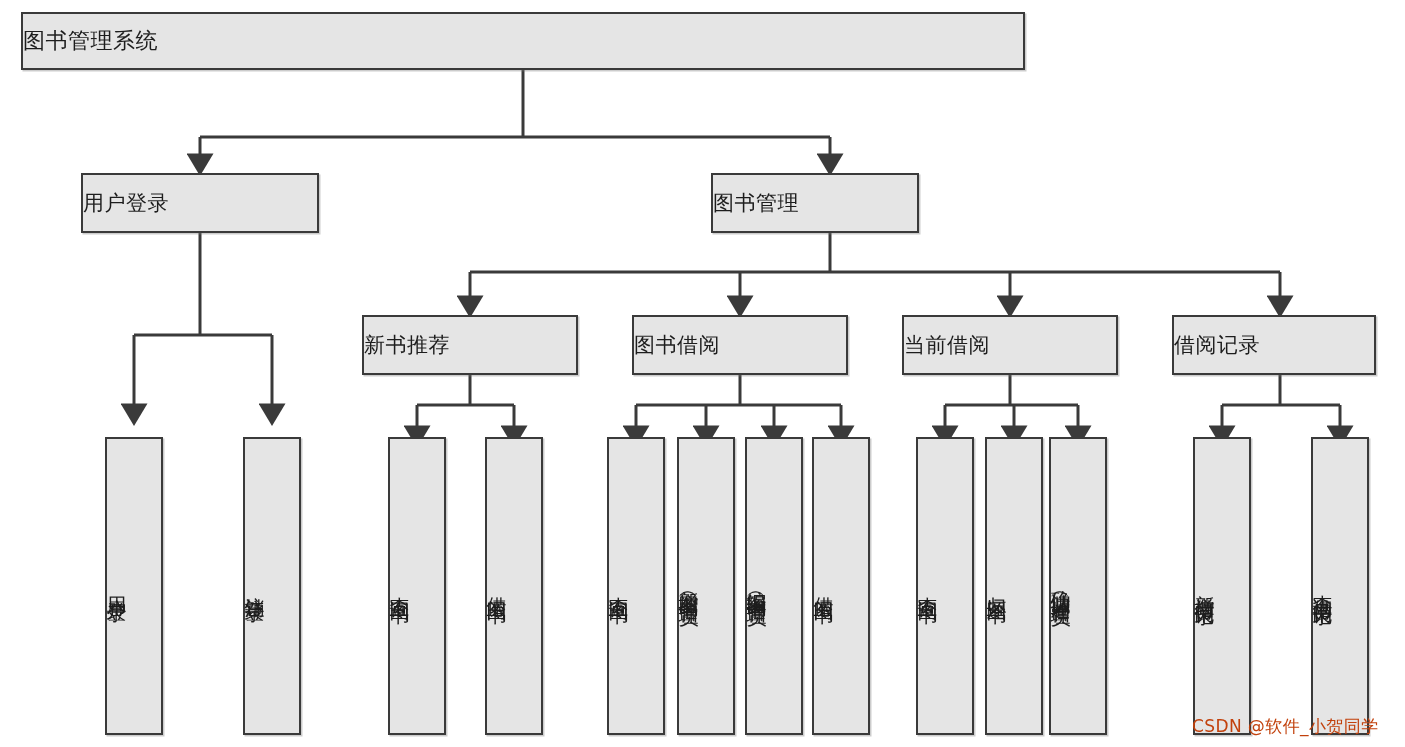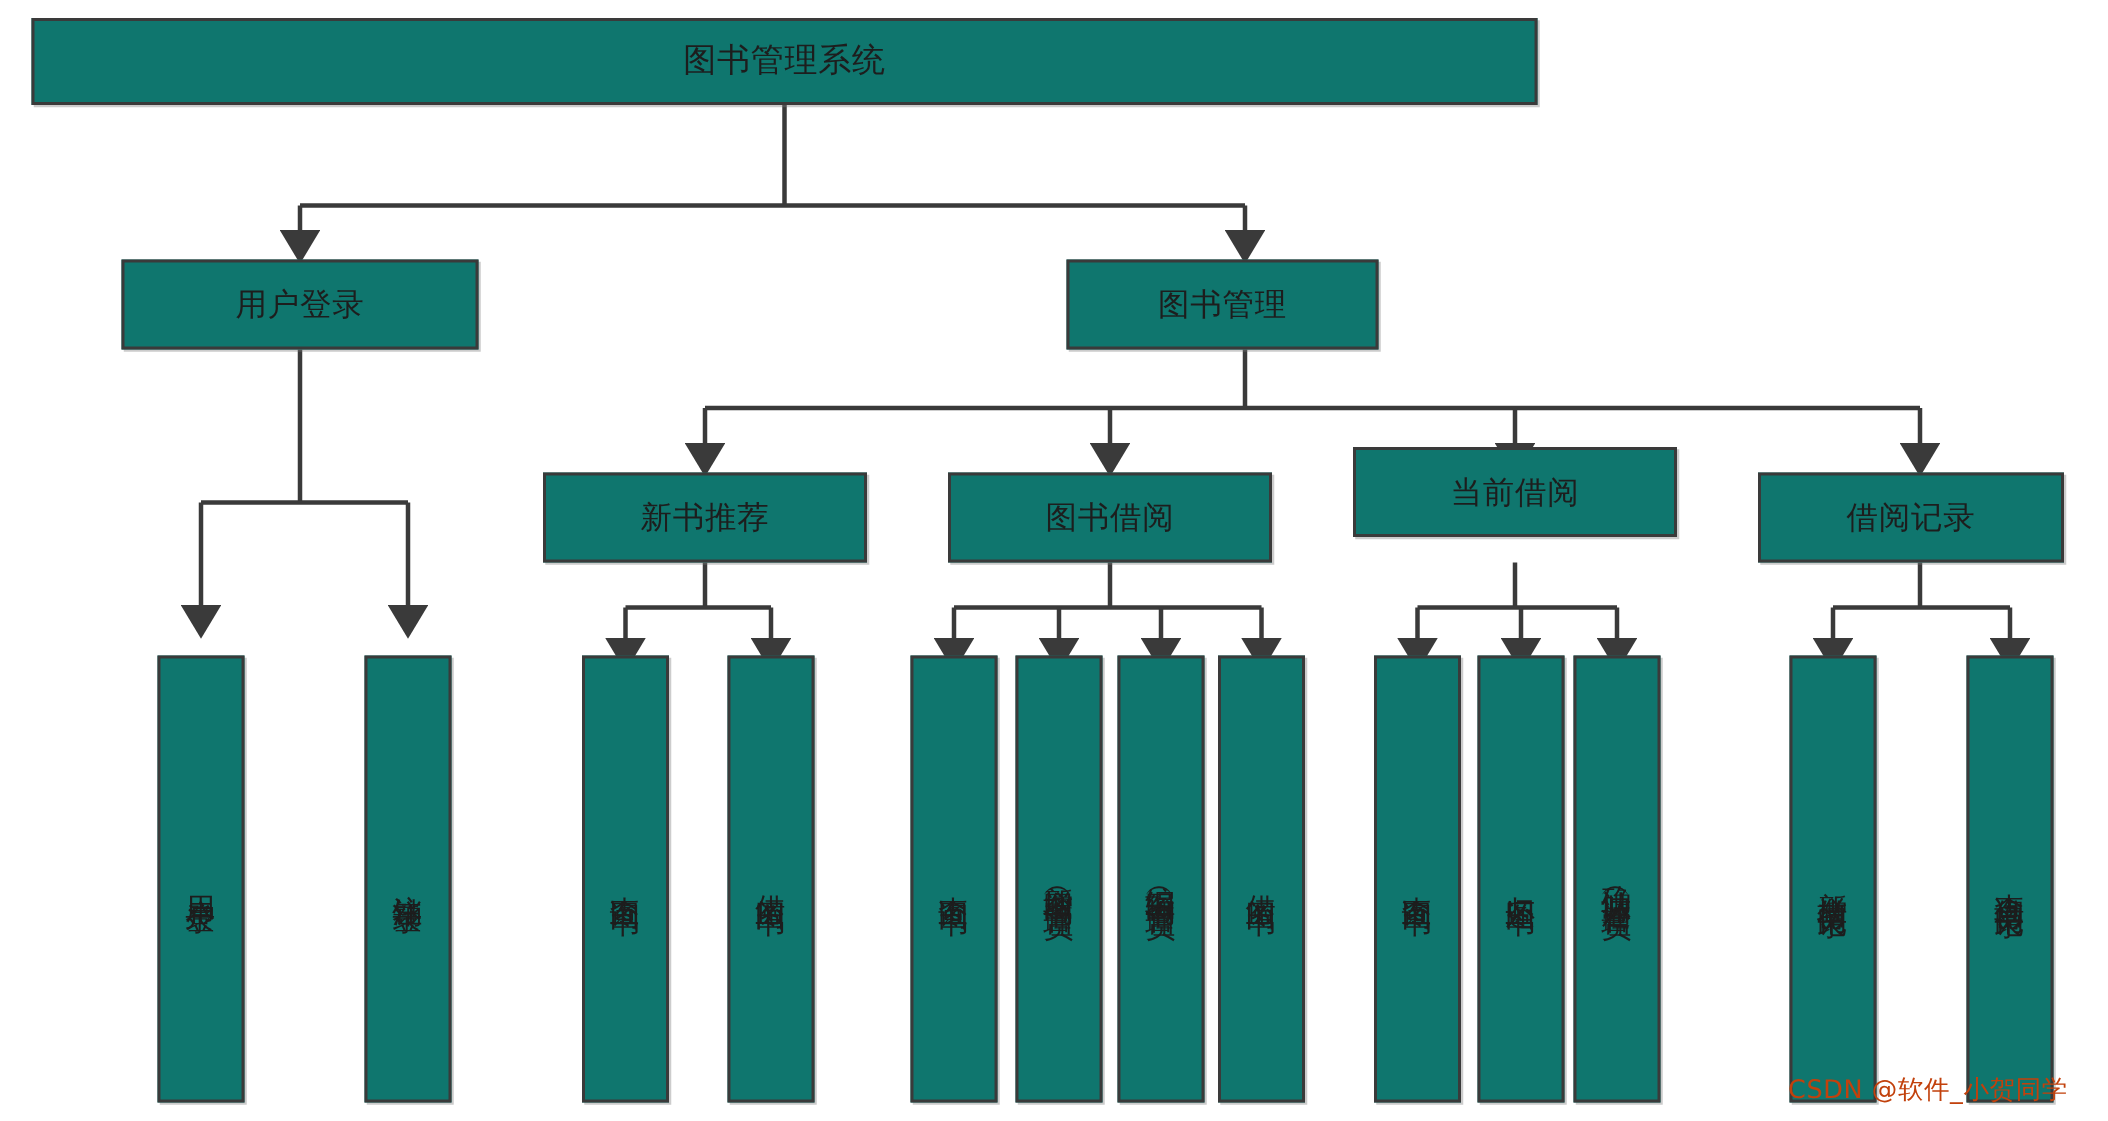--- a/index.html
+++ b/index.html
@@ -22,25 +22,25 @@
     position: absolute;
     left: 0;
     top: 0;
     width: 1405px;
     height: 747px;
     pointer-events: none;
   }
   .node {
     position: absolute;
     box-sizing: border-box;
-    background: #0f766e;
+    background: #e5e5e5;
     border: 2.5px solid #3a3a3a;
     display: flex;
     align-items: center;
-    justify-content: center;
+    justify-content: flex-start;
     box-shadow: 1.5px 1.5px 0 rgba(120,120,120,0.38);
   }
   .node-label {
     color: #1d1d1d;
     font-size: 21px;
     line-height: 1.18;
     letter-spacing: 0.5px;
     white-space: nowrap;
     text-align: center;
   }
@@ -127,21 +127,21 @@
   <div class="node" style="left:711px; top:173px; width:208px; height:60px;">
     <span class="node-label">图书管理</span>
   </div>
 
   <div class="node" style="left:632px; top:315px; width:216px; height:60px;">
     <span class="node-label">图书借阅</span>
   </div>
   <div class="node" style="left:362px; top:315px; width:216px; height:60px;">
     <span class="node-label">新书推荐</span>
   </div>
-  <div class="node" style="left:902px; top:298px; width:216px; height:60px;">
+  <div class="node" style="left:902px; top:315px; width:216px; height:60px;">
     <span class="node-label">当前借阅</span>
   </div>
   <div class="node" style="left:1172px; top:315px; width:204px; height:60px;">
     <span class="node-label">借阅记录</span>
   </div>
 
   <div class="node vertical" style="left:105px; top:437px; width:58px; height:298px;">
     <span class="node-label">用户登录</span>
   </div>
   <div class="node vertical" style="left:243px; top:437px; width:58px; height:298px;">

